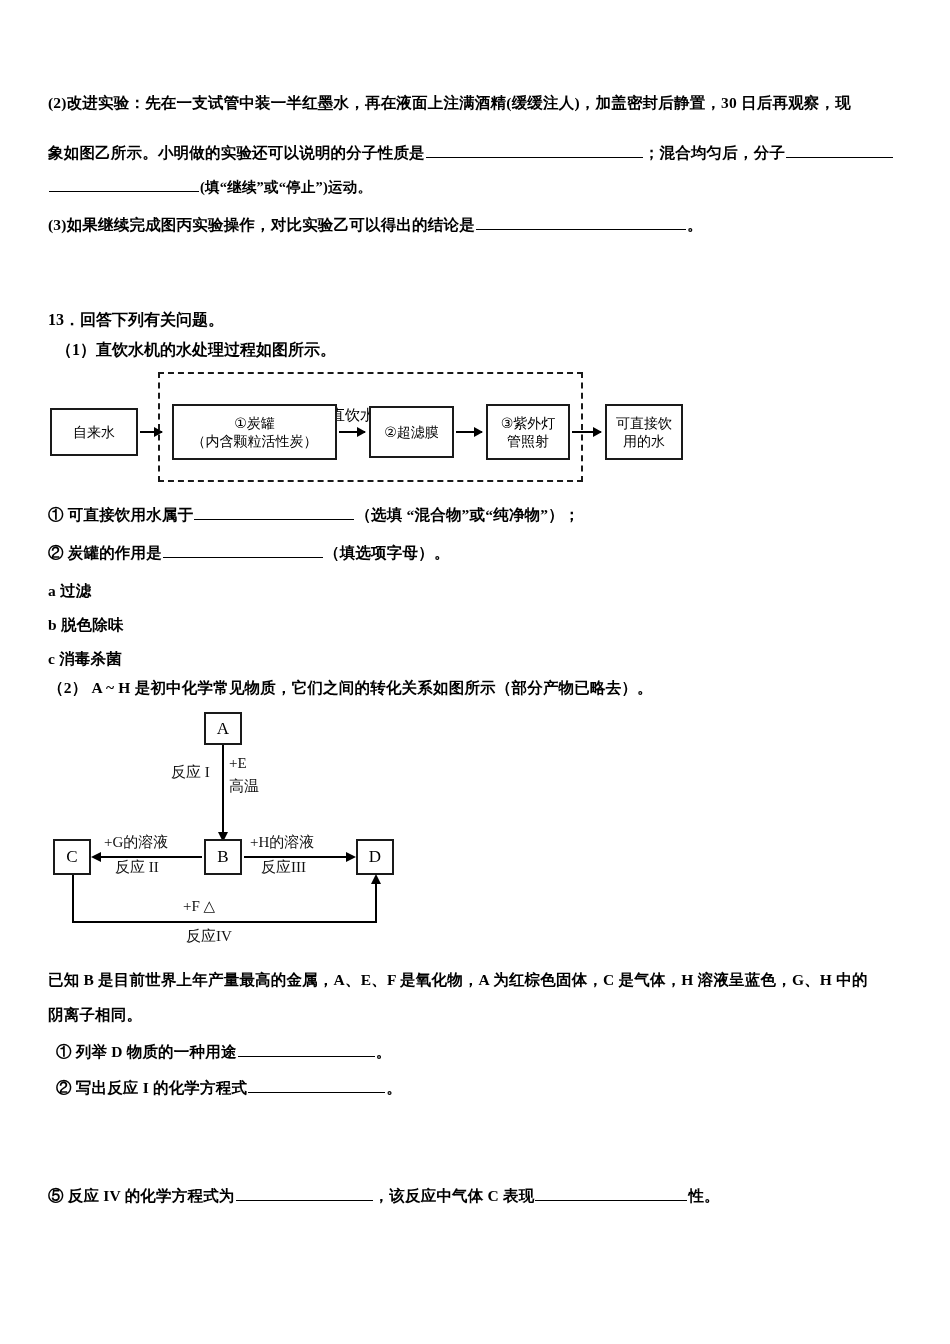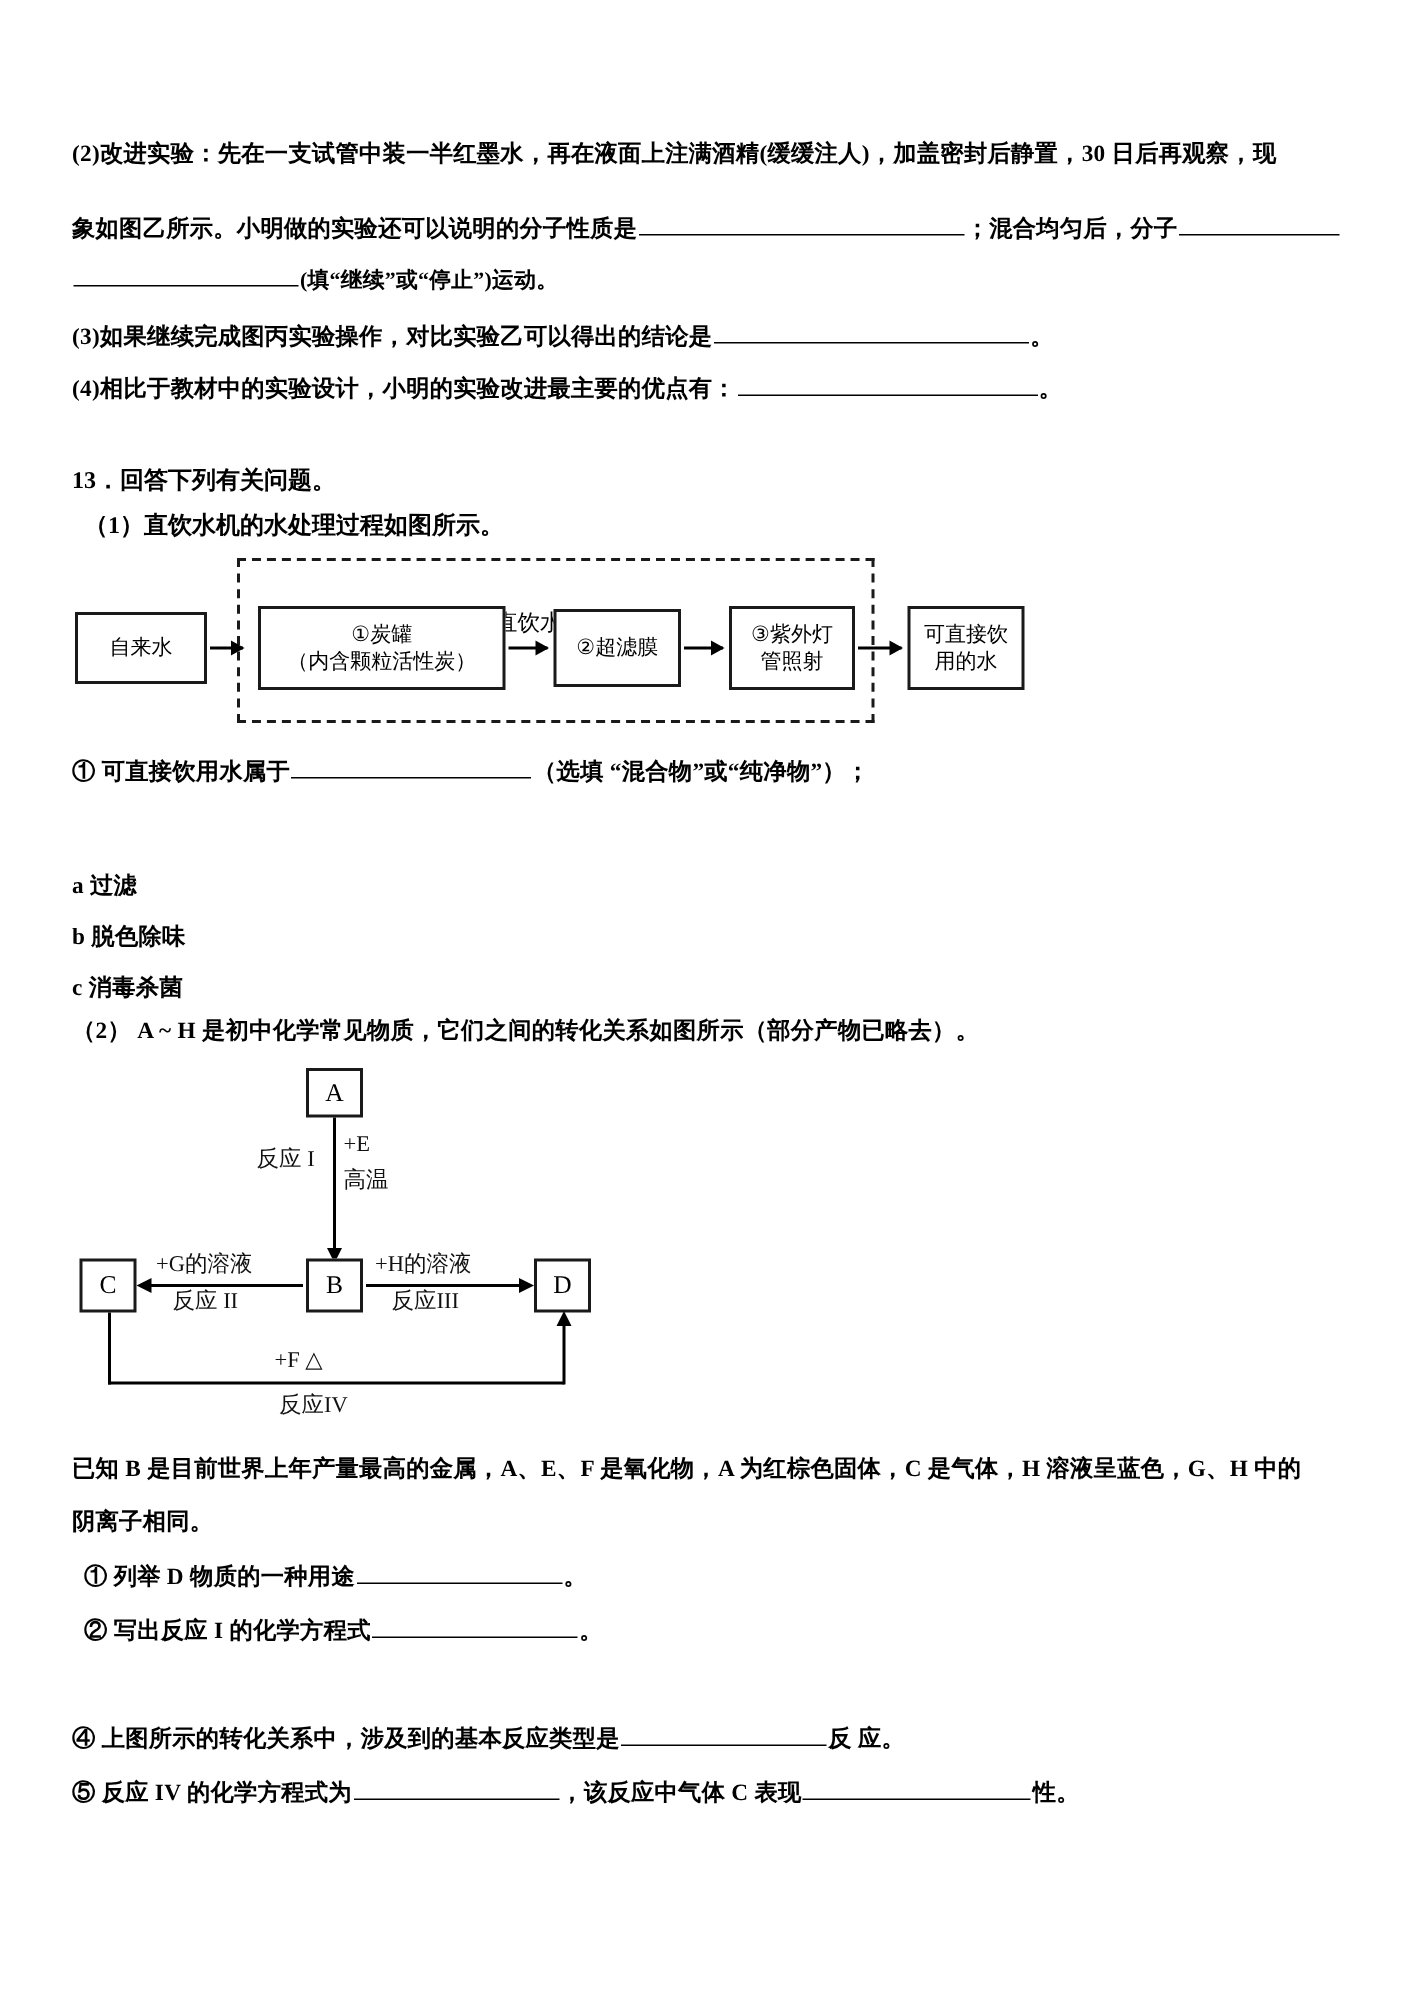--- a/index.html
+++ b/index.html
@@ -181,23 +181,20 @@
   </div>
 
   <div class="para" style="left:48px; top:172px;">
     <span class="blank" style="width:150px;"></span><span class="small-note">(填“继续”或“停止”)运动。</span>
   </div>
 
   <div class="para" style="left:48px; top:210px;">
     <span>(3)如果继续完成图丙实验操作，对比实验乙可以得出的结论是</span><span class="blank" style="width:210px;"></span><span>。</span>
   </div>
 
-  <div class="para" style="left:48px; top:245px;">
-    <span>(4)相比于教材中的实验设计，小明的实验改进最主要的优点有：</span><span class="blank" style="width:200px;"></span><span>。</span>
-  </div>
 
   <div class="sect-head" style="left:48px; top:310px;">13．回答下列有关问题。</div>
   <div class="sect-head" style="left:56px; top:340px;">（1）直饮水机的水处理过程如图所示。</div>
 
   <div id="flow">
 
     <div class="dashbox" style="left:113px; top:4px; width:425px; height:110px;"></div>
     <div class="dashlabel" style="left:285px; top:8px;">直饮水机</div>
 
     <div class="fbox" style="left:5px; top:40px; width:88px; height:48px;align-items:center;">
@@ -225,20 +222,23 @@
     <div class="fbox" style="left:560px; top:36px; width:78px; height:56px;">
       <span>可直接饮</span>
       <span>用的水</span>
     </div>
   </div>
 
   <div class="para" style="left:48px; top:500px;">
     <span>① 可直接饮用水属于</span><span class="blank" style="width:160px;"></span><span>（选填 “混合物”或“纯净物”）；</span>
   </div>
 
+  <div class="para" style="left:48px; top:538px;">
+    <span>② 炭罐的作用是</span><span class="blank" style="width:160px;"></span><span>（填选项字母）。</span>
+  </div>
 
   <div class="para" style="left:48px; top:576px;text-align:right;">a 过滤</div>
   <div class="para" style="left:48px; top:610px;">b 脱色除味</div>
   <div class="para" style="left:48px; top:644px;">c 消毒杀菌</div>
 
   <div class="para" style="left:48px; top:673px;">（2） A ~ H 是初中化学常见物质，它们之间的转化关系如图所示（部分产物已略去）。</div>
 
   <div id="rx">
 
     <div class="rbox" style="left:159px; top:7px; width:38px; height:33px;">
@@ -282,21 +282,18 @@
 
   <div class="para" style="left:56px; top:1037px;">
     <span>① 列举 D 物质的一种用途</span><span class="blank" style="width:137px;"></span><span>。</span>
   </div>
 
   <div class="para" style="left:56px; top:1073px;">
     <span>② 写出反应 I 的化学方程式</span><span class="blank" style="width:137px;"></span><span>。</span>
   </div>
 
 
-  <div class="para" style="left:48px; top:1145px;">
-    <span>④ 上图所示的转化关系中，涉及到的基本反应类型是</span><span class="blank" style="width:137px;"></span><span>反 应。</span>
-  </div>
 
   <div class="para" style="left:48px; top:1181px;">
     <span>⑤ 反应 IV 的化学方程式为</span><span class="blank" style="width:137px;"></span><span>，该反应中气体 C 表现</span><span class="blank" style="width:152px;"></span><span>性。</span>
   </div>
 
 </div>
 
 </body></html>

